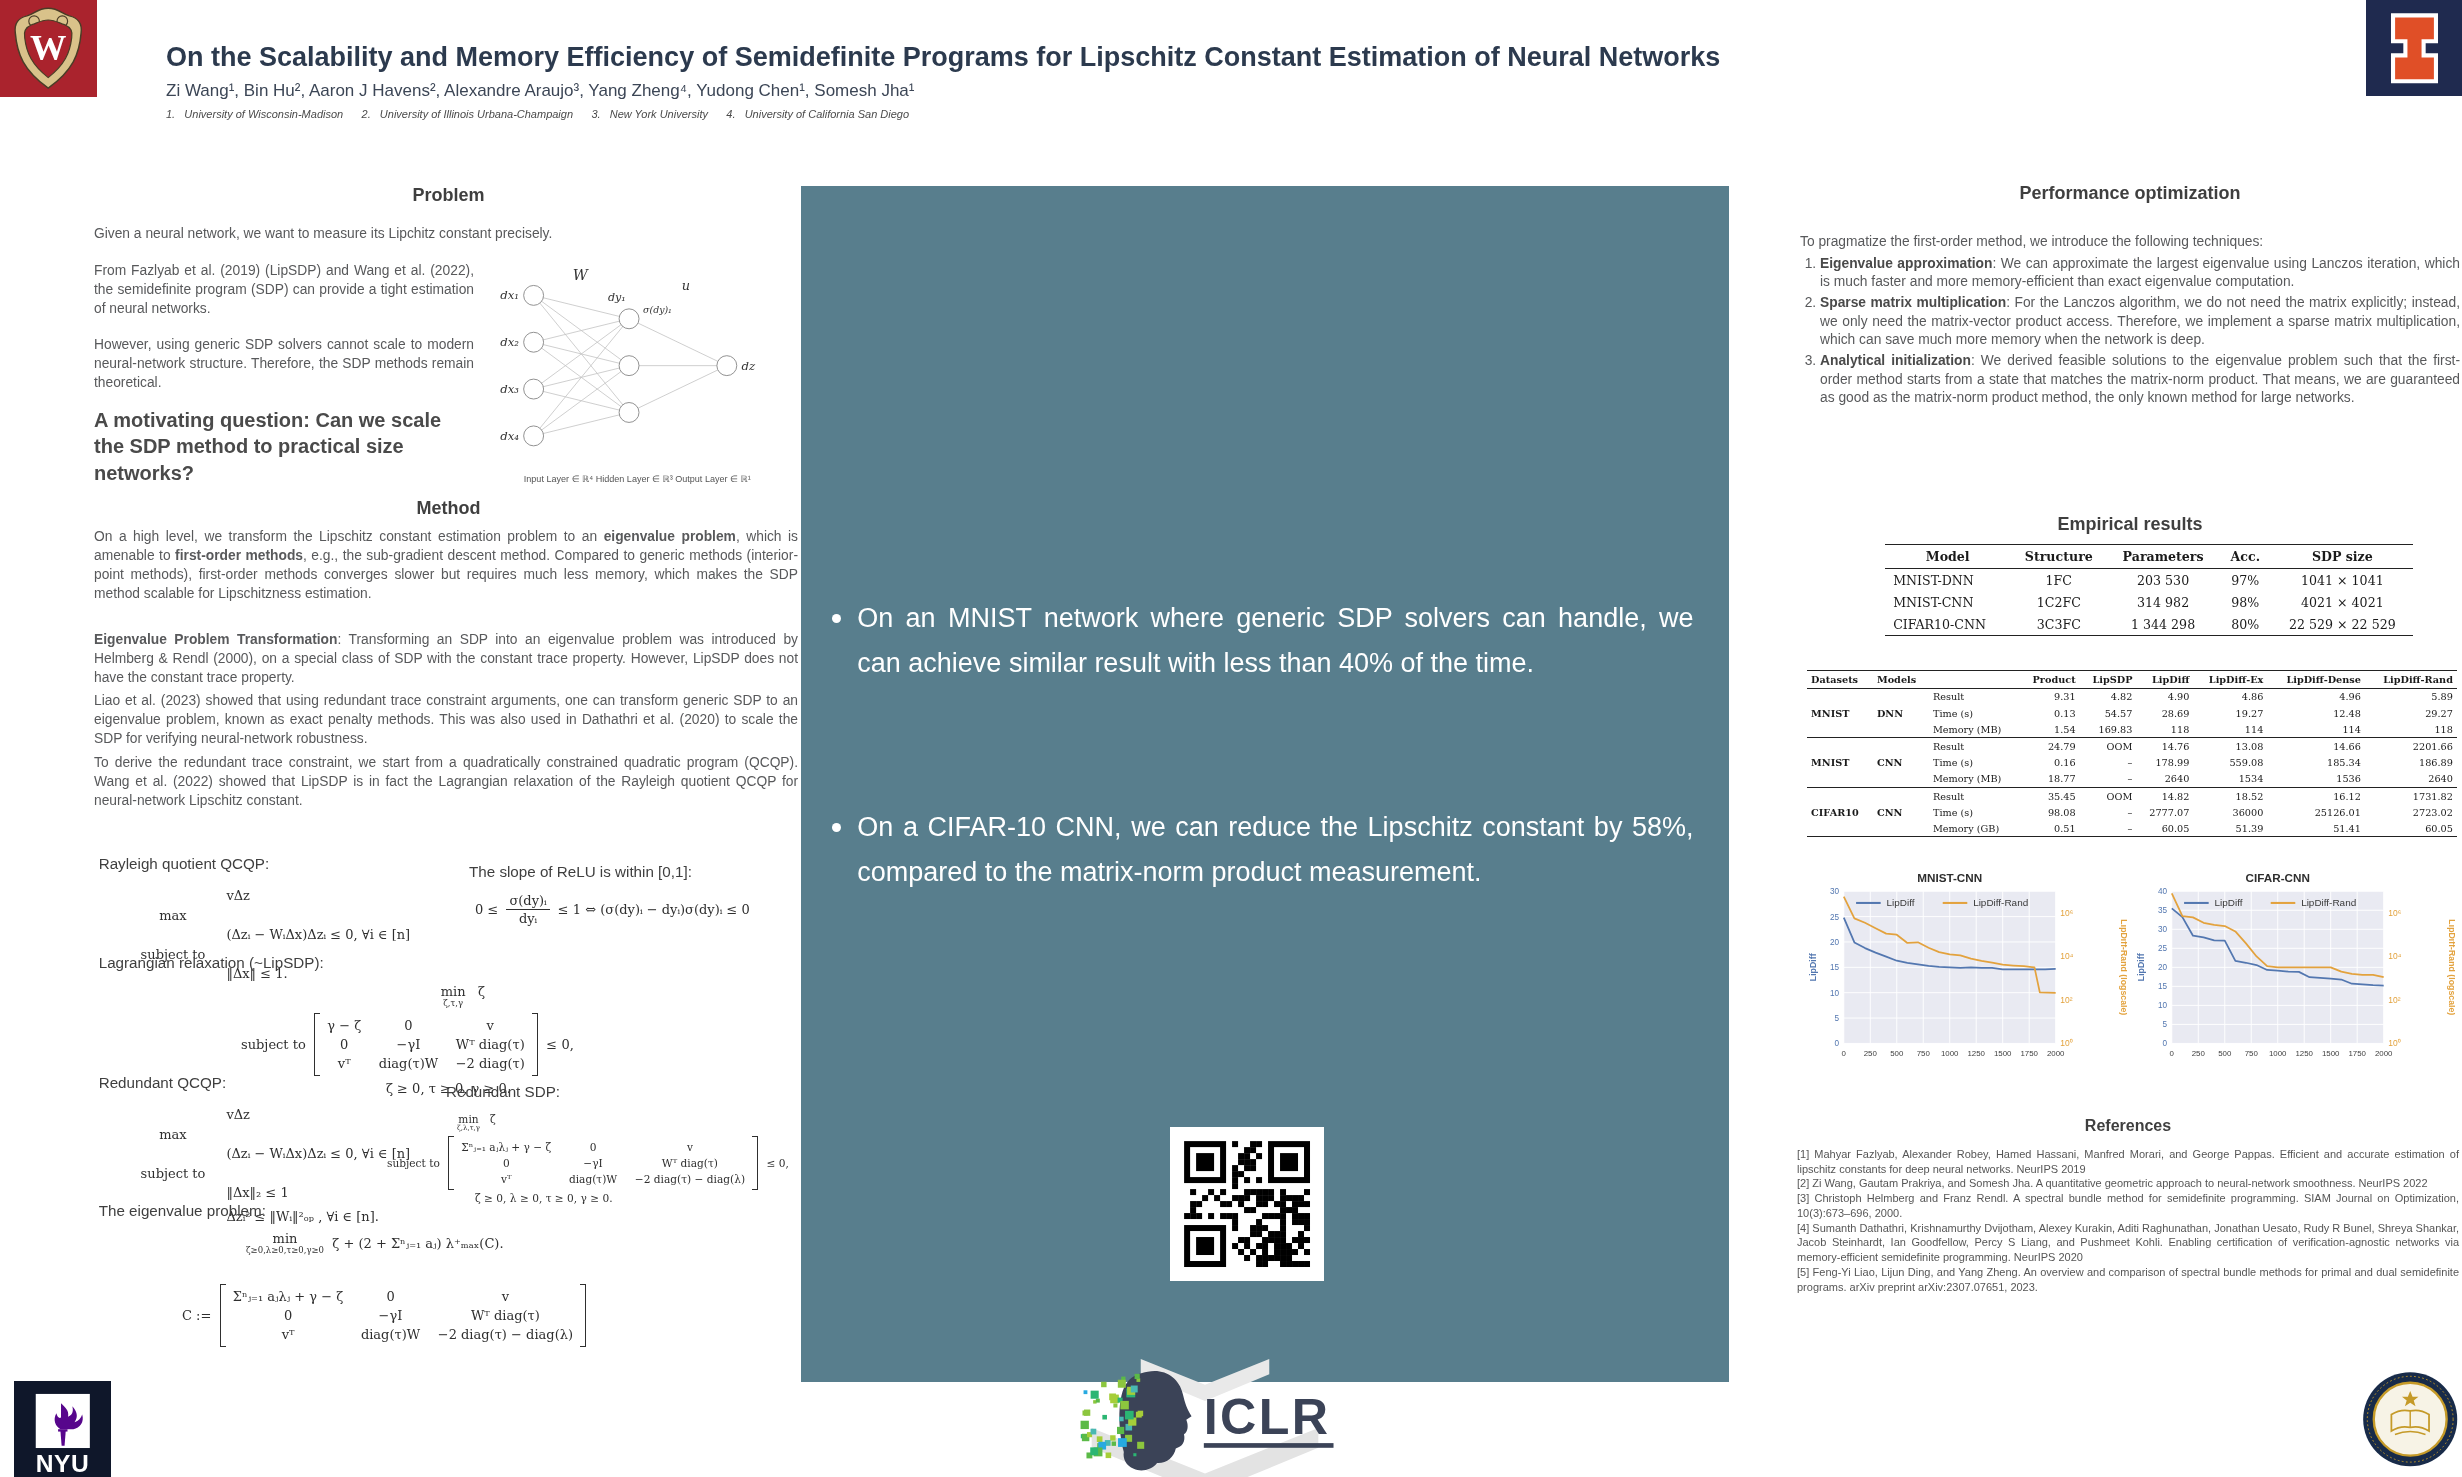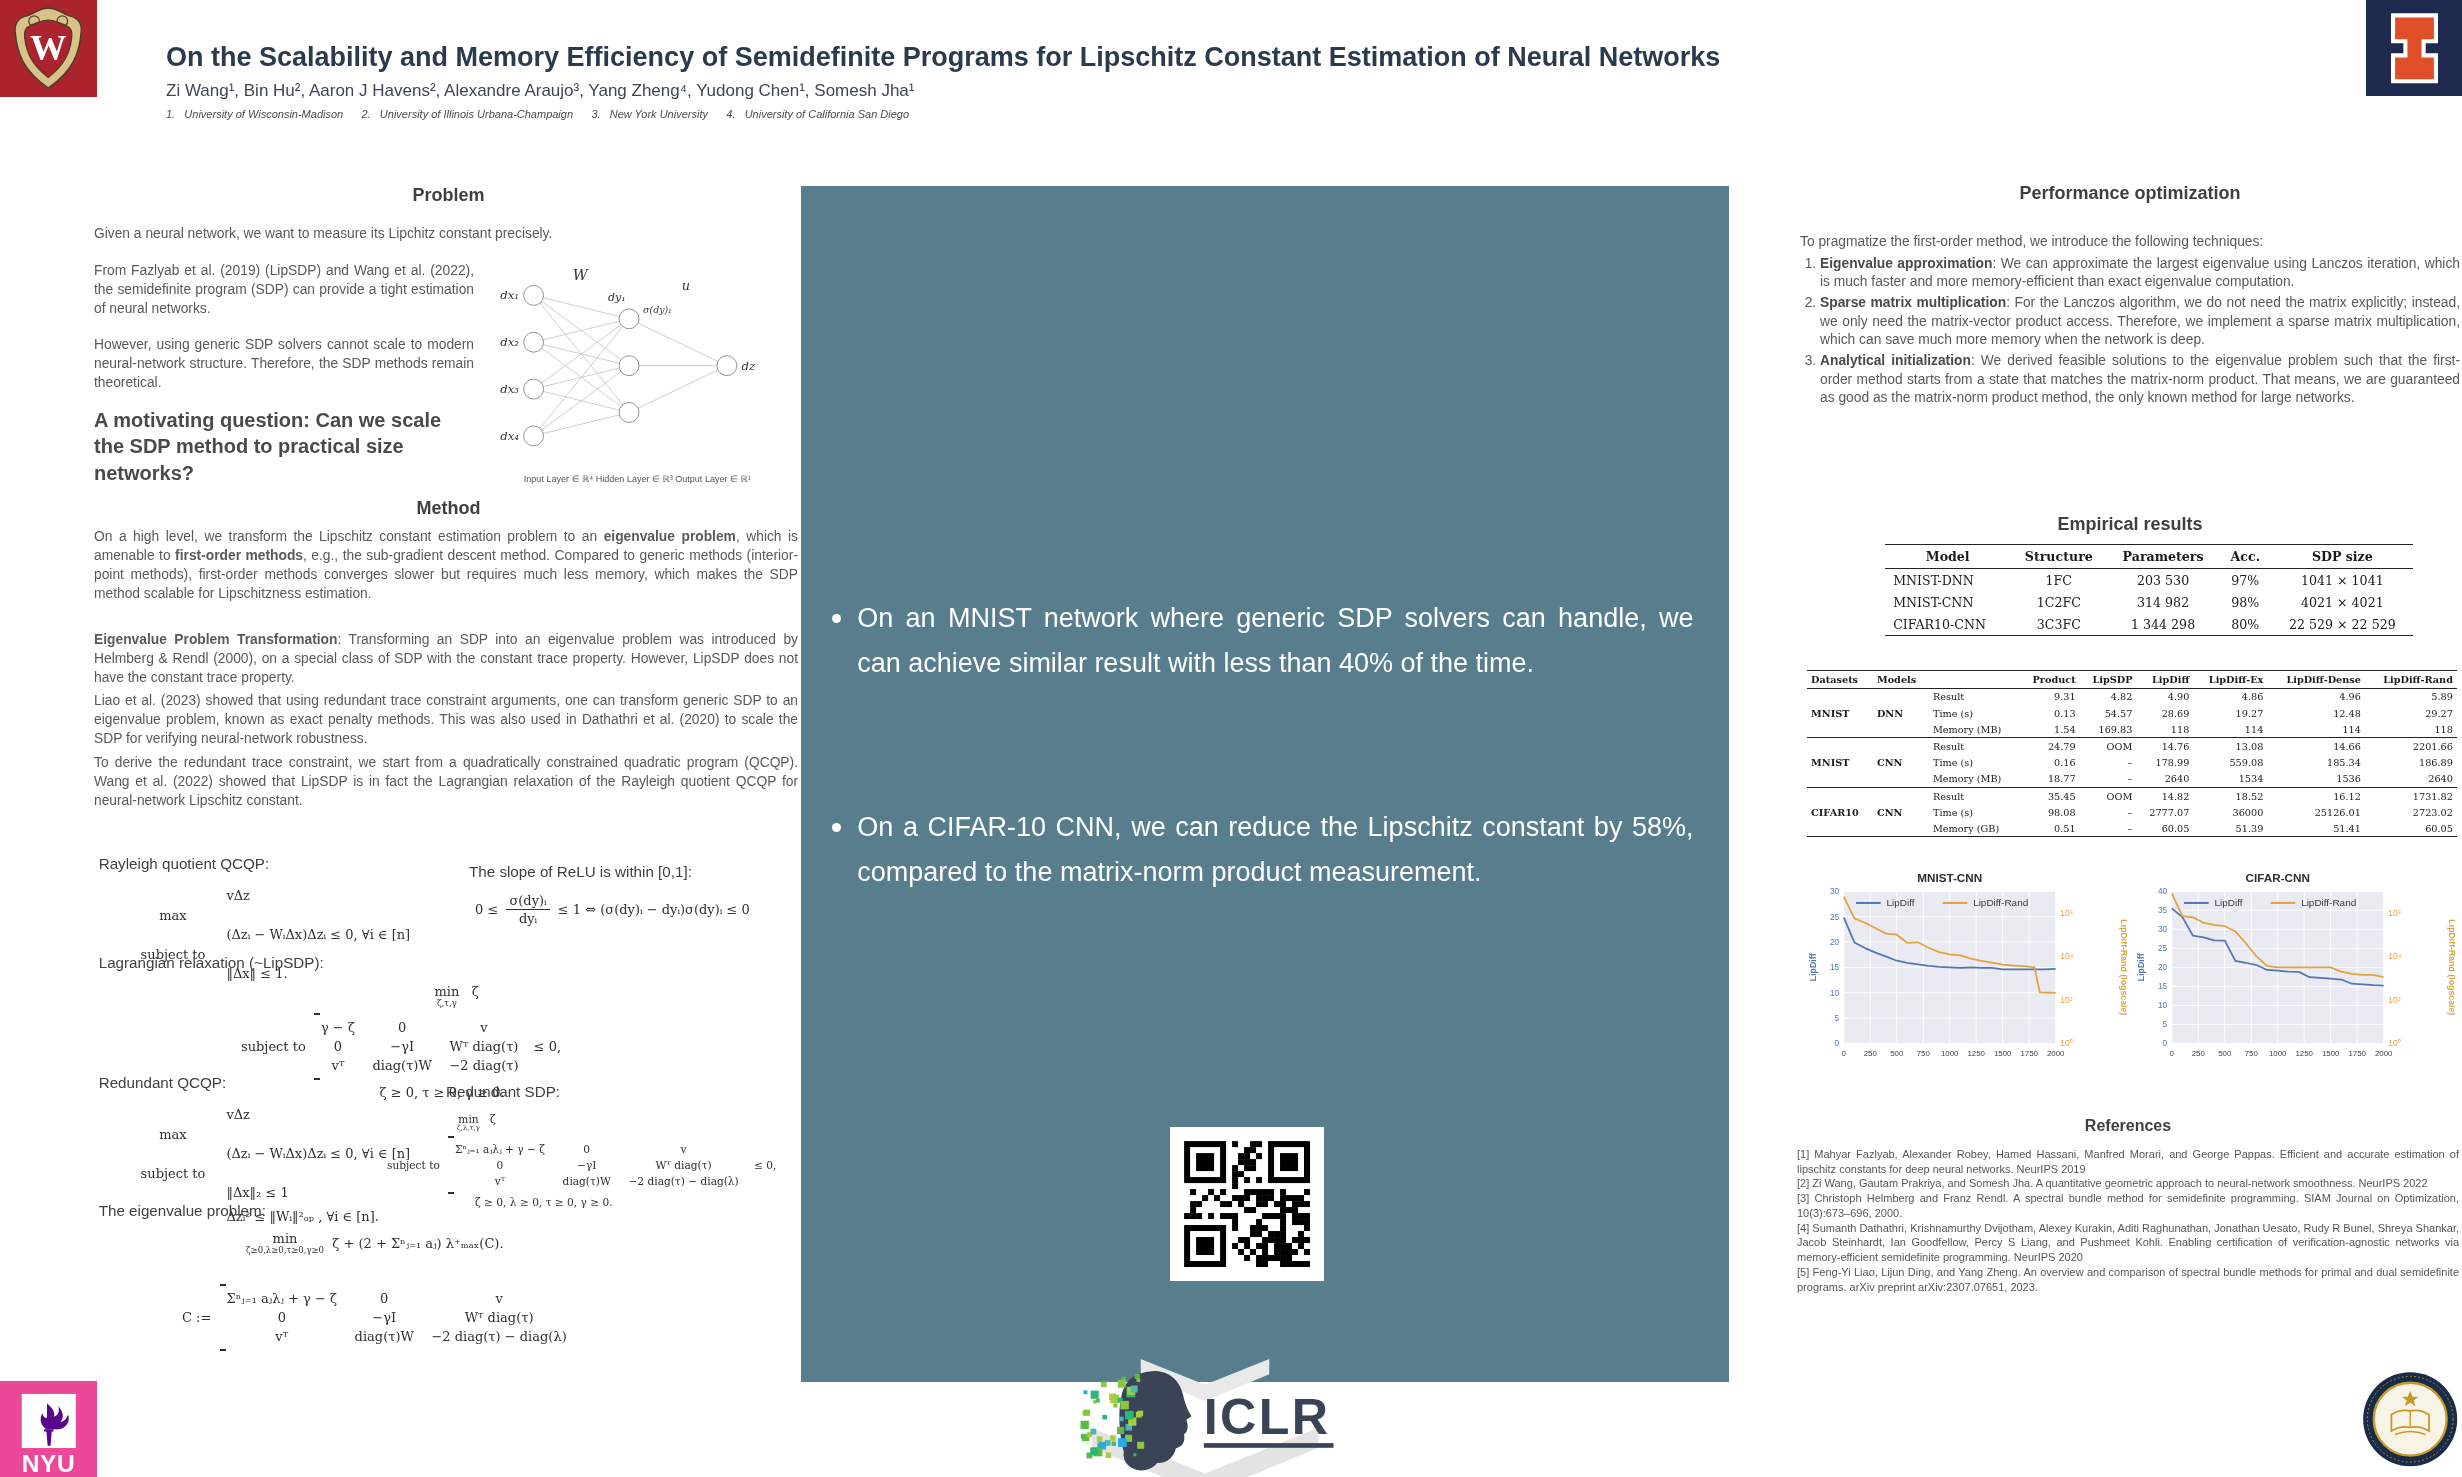--- a/index.html
+++ b/index.html
@@ -10,21 +10,21 @@
   .p{font-size:13.8px;line-height:1.38;text-align:justify;}
   .page-title{font-size:27px;font-weight:bold;color:#2c3a4e;}
   .authors{font-size:17px;color:#3c4656;}
   .affil{font-size:11px;font-style:italic;color:#4a4a4a;white-space:pre;}
   .question{font-size:20px;font-weight:bold;color:#4a4a4a;line-height:1.32;}
   
   .fla{font-size:15.2px;color:#3f3f3f;}
   .math{font-family:"DejaVu Serif","DejaVu Sans",serif;font-size:13px;color:#2f2f2f;}
   .mrow{display:flex;gap:9.4px;margin:4.1px 0;}
   .mrow .l{width:88px;text-align:center;flex:none;margin-top:20px;}
-  .mat{display:inline-flex;align-items:stretch;vertical-align:middle;flex-direction:column;}
+  .mat{display:inline-flex;align-items:stretch;vertical-align:middle;}
   .mbr-l{width:5.3px;border:1.3px solid #2f2f2f;border-right:none;}
   .mbr-r{width:5.3px;border:1.3px solid #2f2f2f;border-left:none;}
   .mgrid{display:grid;grid-template-columns:auto auto auto;column-gap:17.6px;row-gap:4.1px;
          padding:4.7px 7px;align-items:center;}
   .mgrid span{text-align:center;}
   .minb{display:inline-flex;flex-direction:column;align-items:center;line-height:1.05;}
   .minsub{font-size:8.5px;}
   .frac{display:inline-flex;flex-direction:column;align-items:center;vertical-align:middle;line-height:1.1;}
   .fnum{border-bottom:0.9px solid #2f2f2f;padding:0 2.9px 1.2px;}
   .fden{padding-top:1.2px;}
@@ -689,21 +689,21 @@
     <div class="sec-h" style="font-size:16px;">References</div>
     <div id="ref-list" class="refs" style="margin-top:12px;">
         <div>[1] Mahyar Fazlyab, Alexander Robey, Hamed Hassani, Manfred Morari, and George Pappas. Efficient and accurate estimation of lipschitz constants for deep neural networks. NeurIPS 2019</div>
         <div>[2] Zi Wang, Gautam Prakriya, and Somesh Jha. A quantitative geometric approach to neural-network smoothness. NeurIPS 2022</div>
         <div>[3] Christoph Helmberg and Franz Rendl. A spectral bundle method for semidefinite programming. SIAM Journal on Optimization, 10(3):673–696, 2000.</div>
         <div>[4] Sumanth Dathathri, Krishnamurthy Dvijotham, Alexey Kurakin, Aditi Raghunathan, Jonathan Uesato, Rudy R Bunel, Shreya Shankar, Jacob Steinhardt, Ian Goodfellow, Percy S Liang, and Pushmeet Kohli. Enabling certification of verification-agnostic networks via memory-efficient semidefinite programming. NeurIPS 2020</div>
         <div>[5] Feng-Yi Liao, Lijun Ding, and Yang Zheng. An overview and comparison of spectral bundle methods for primal and dual semidefinite programs. arXiv preprint arXiv:2307.07651, 2023.</div>
       </div>
   </div>
 
-  <div class="abs" style="left:0;top:1381px;width:97px;height:97px;background:#ec4899;">
+  <div class="abs" style="left:14px;top:1381px;width:97px;height:97px;background:#0f172a;">
     <svg width="97" height="97" viewBox="0 0 165 165">
       <rect x="37" y="22" width="92" height="92" fill="#ffffff"></rect>
       <path d="M80,38 C87,45 94,50 92,61 C101,57 101,49 99,43 C107,51 110,61 103,70 C110,68 114,63 116,57 C120,70 112,80 101,82 L79,82 C70,77 66,66 72,55 C74,62 77,64 80,62 Z" fill="#57068c"></path>
       <polygon points="79,85 88,85 86,110 81,110" fill="#57068c"></polygon>
       <rect x="75" y="82" width="16" height="4" fill="#57068c"></rect>
     </svg>
     <div class="abs nyu-txt" style="left:0;top:69px;width:97px;text-align:center;">NYU</div>
   </div>
 
   <div class="abs" style="left:1070px;top:1359px;width:270px;height:118px;">

